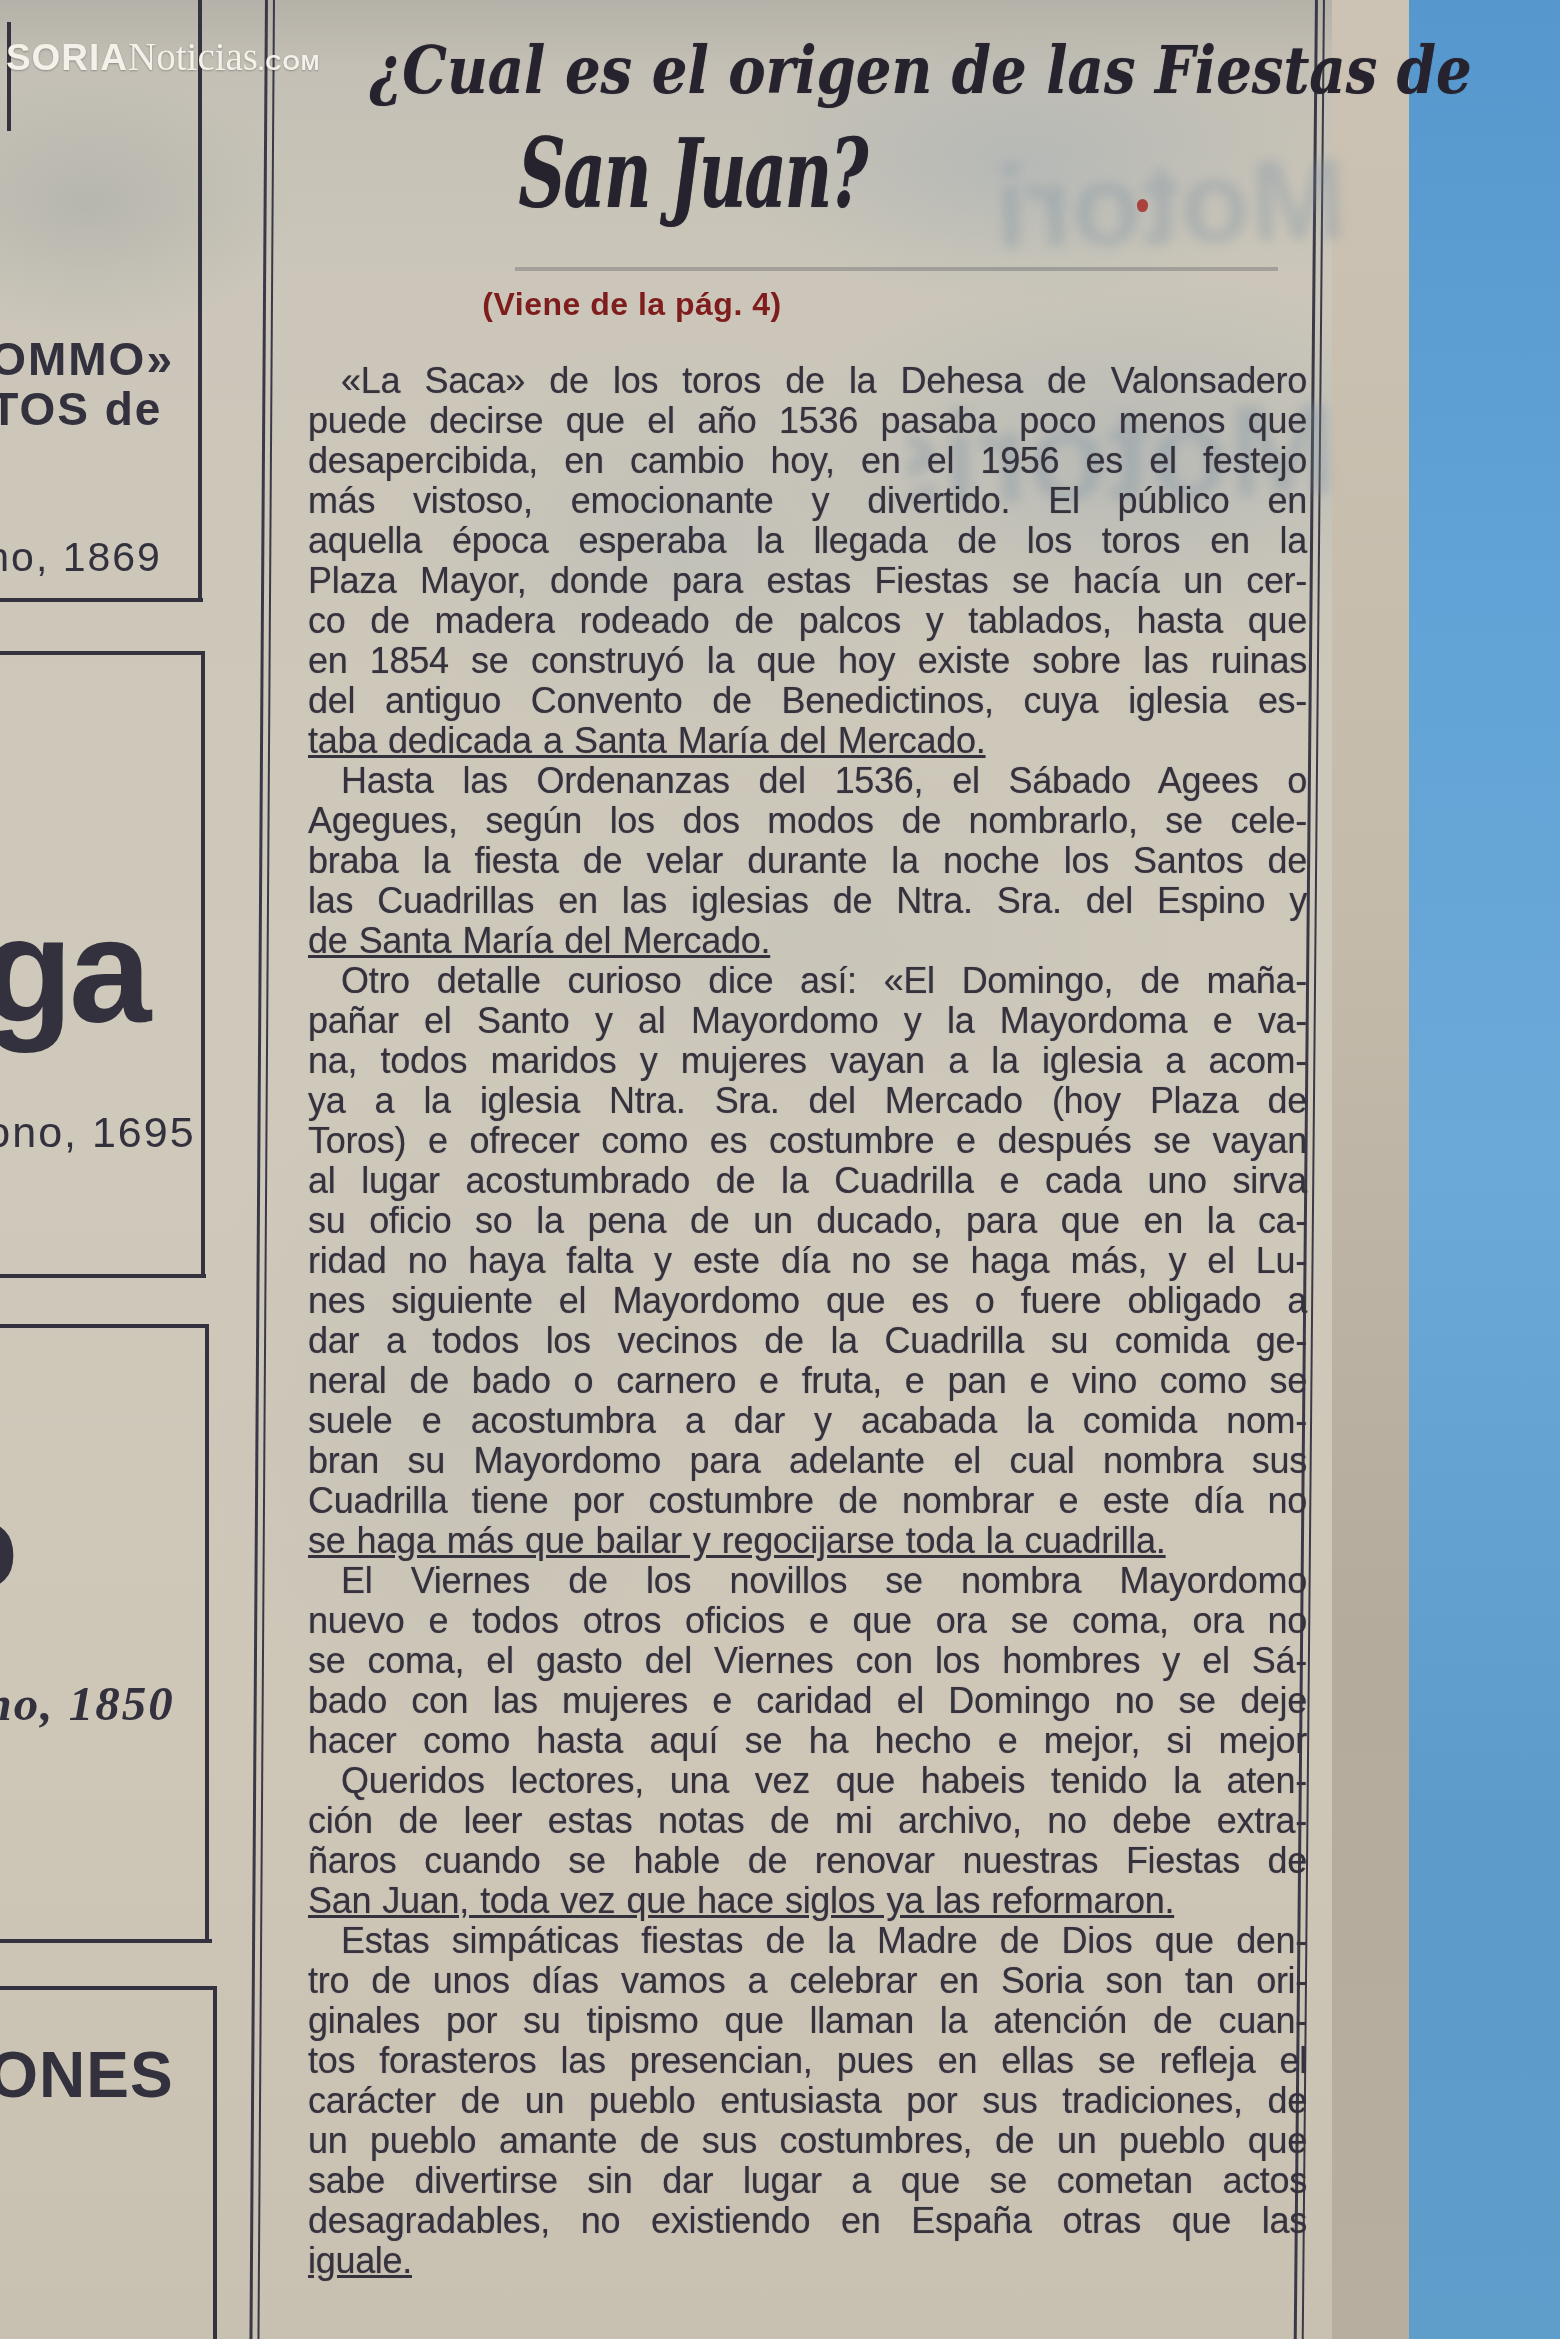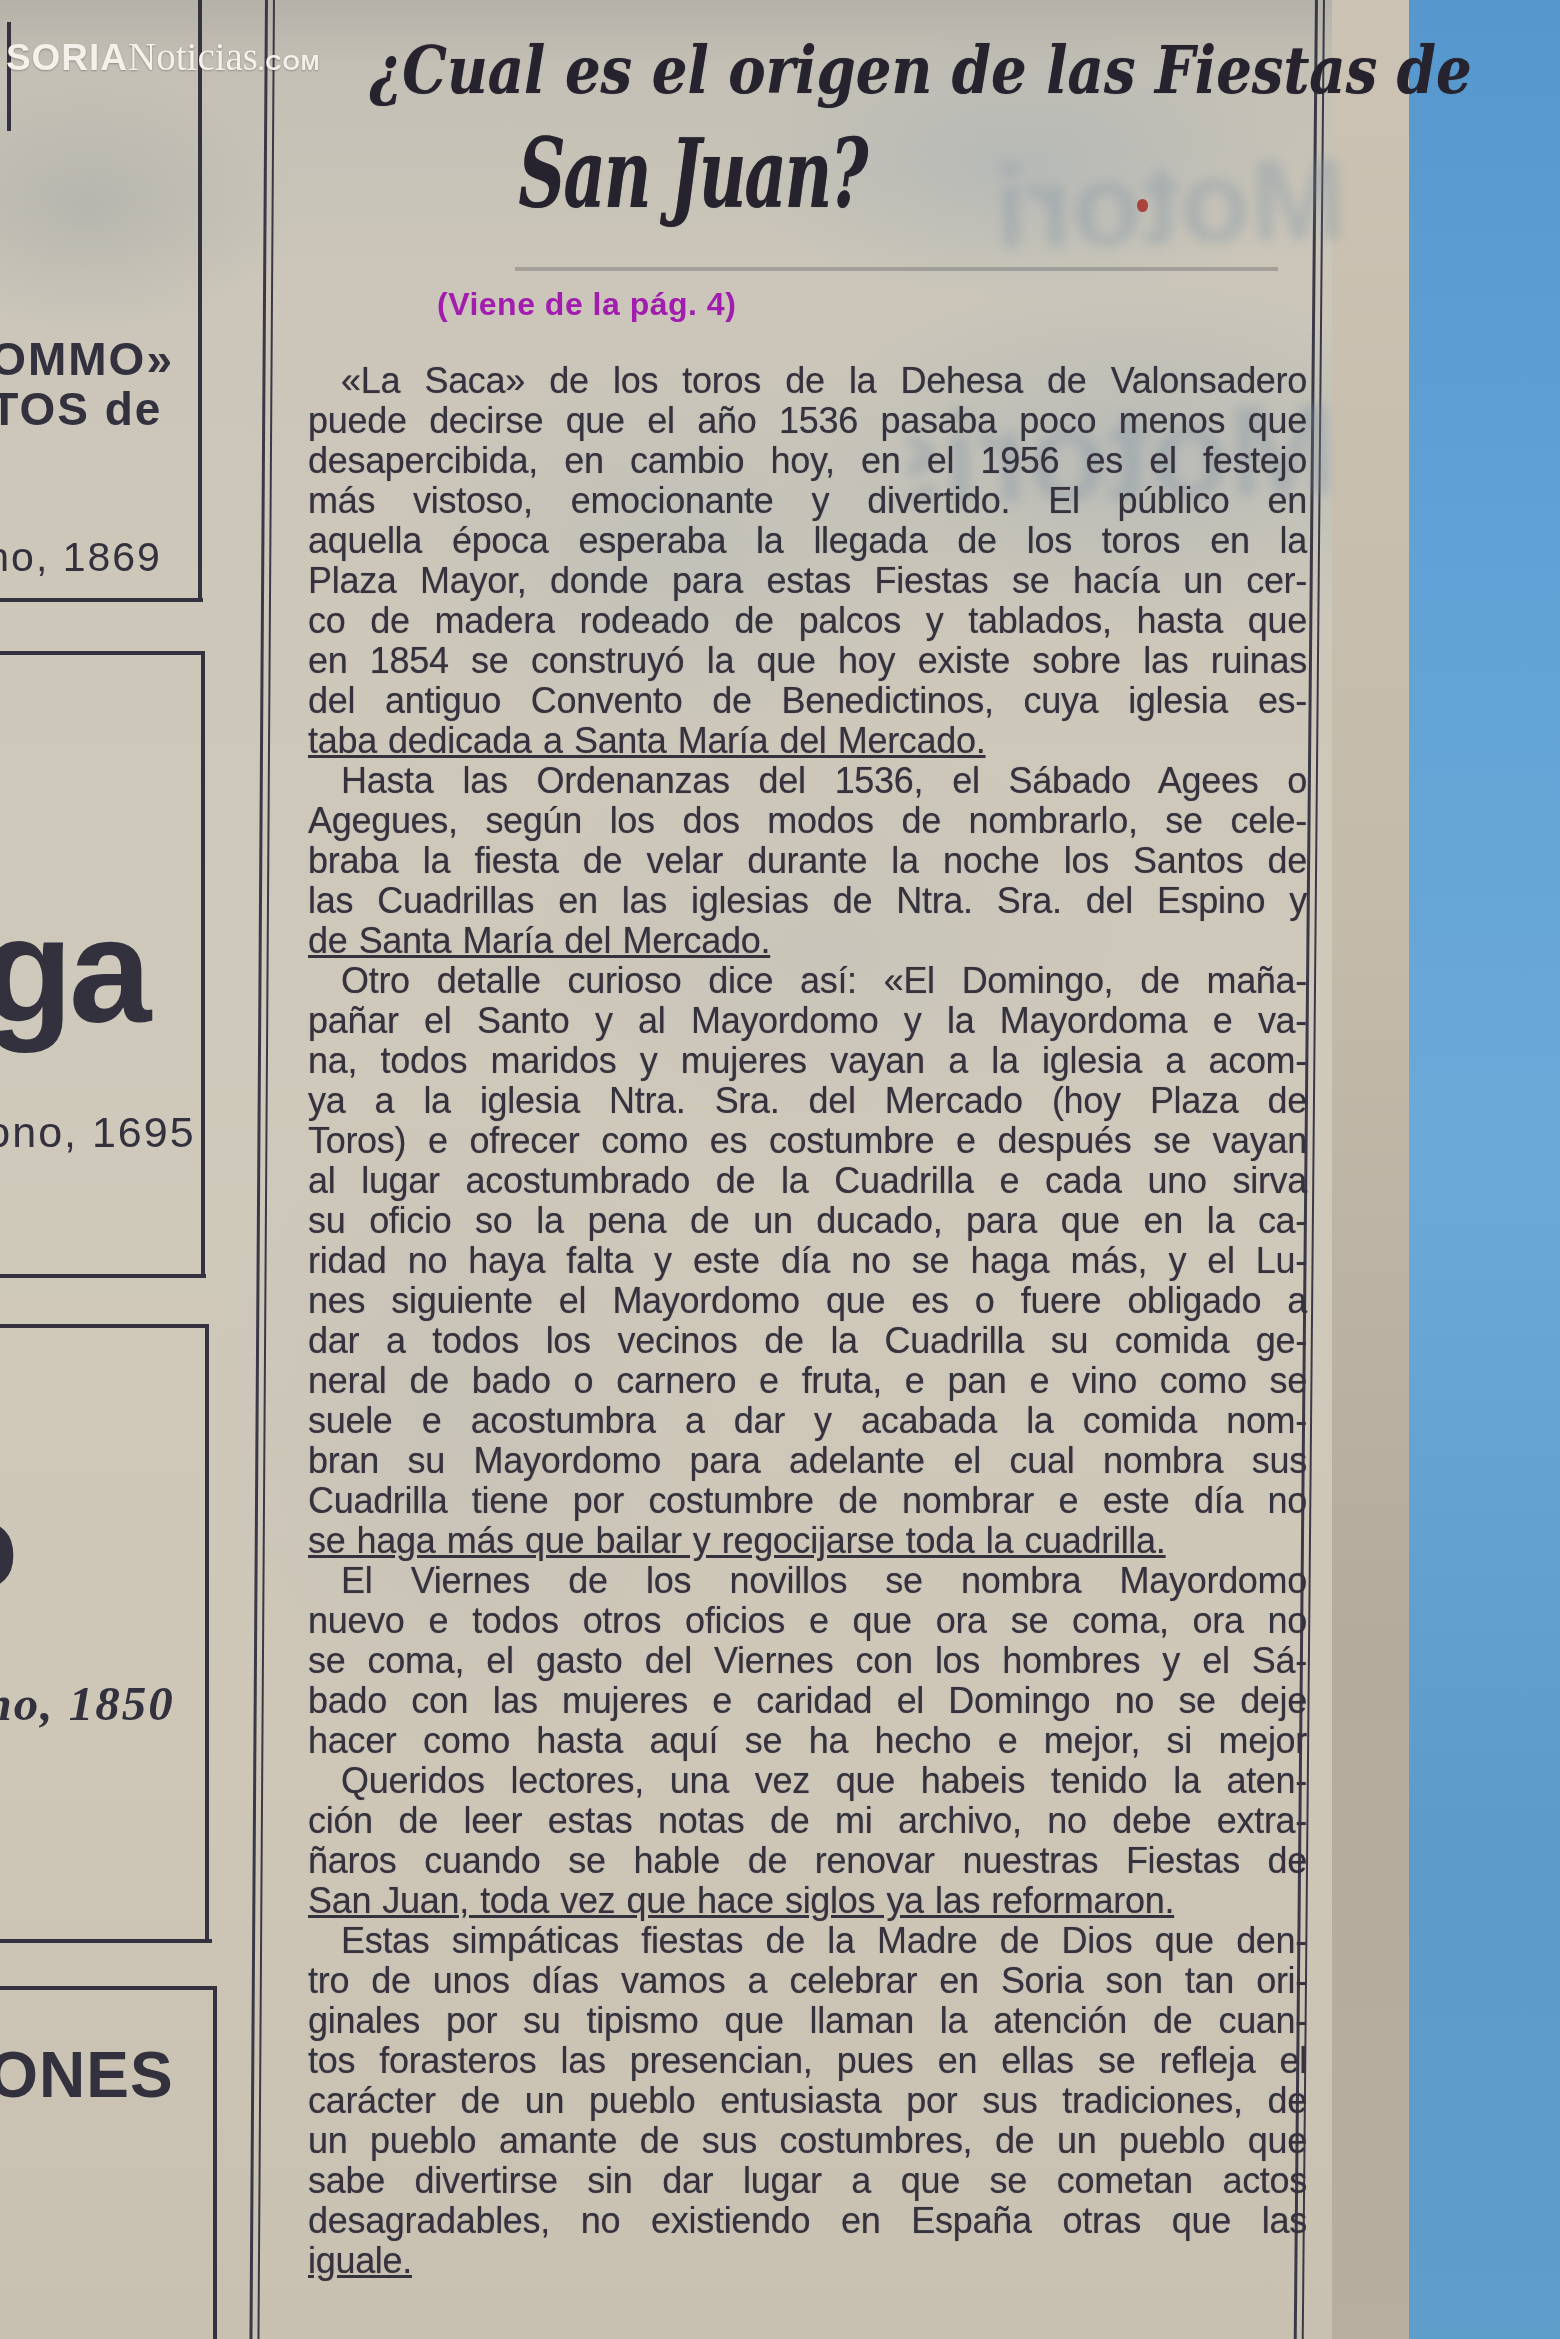--- a/index.html
+++ b/index.html
@@ -77,22 +77,22 @@
   
   .ttl{
     position:absolute;color:#26232e;
     font-family:"DejaVu Serif",serif;font-style:italic;font-weight:700;
     white-space:nowrap;z-index:5;text-shadow:0 0 1px rgba(38,35,46,.55);
   }
   #title1{left:293px;width:1019px;top:31px;font-size:66px;text-align:center;transform:scaleX(.85);transform-origin:50% 0;}
   #title2{left:456px;width:390px;top:117px;font-size:96px;text-align:center;letter-spacing:-2.9px;transform:scaleX(.68);transform-origin:50% 0;}
   #title-rule{position:absolute;left:515px;top:267px;width:763px;height:3.9px;background:rgba(72,72,84,.30);}
   #subtitle{
-    position:absolute;left:437px;top:286px;width:390px;text-align:left;
-    font-size:32px;font-weight:700;color:#a21caf;letter-spacing:0.5px;z-index:5;
+    position:absolute;left:437px;top:286px;width:390px;text-align:center;
+    font-size:32px;font-weight:700;color:#7f1d1d;letter-spacing:0.5px;z-index:5;
   }
   #body-col{
     position:absolute;left:308px;top:361px;width:999px;z-index:5;
     font-size:36px;line-height:40px;color:#35323e;
     letter-spacing:-0.3px;word-spacing:1.5px;
     text-shadow:0 0 1px rgba(45,42,56,.5);
   }
   .tline{text-align:justify;text-align-last:justify;white-space:normal;}
   .tline.last{text-align-last:left;text-decoration:underline;}
   .para .tline:first-child{text-indent:33px;}

